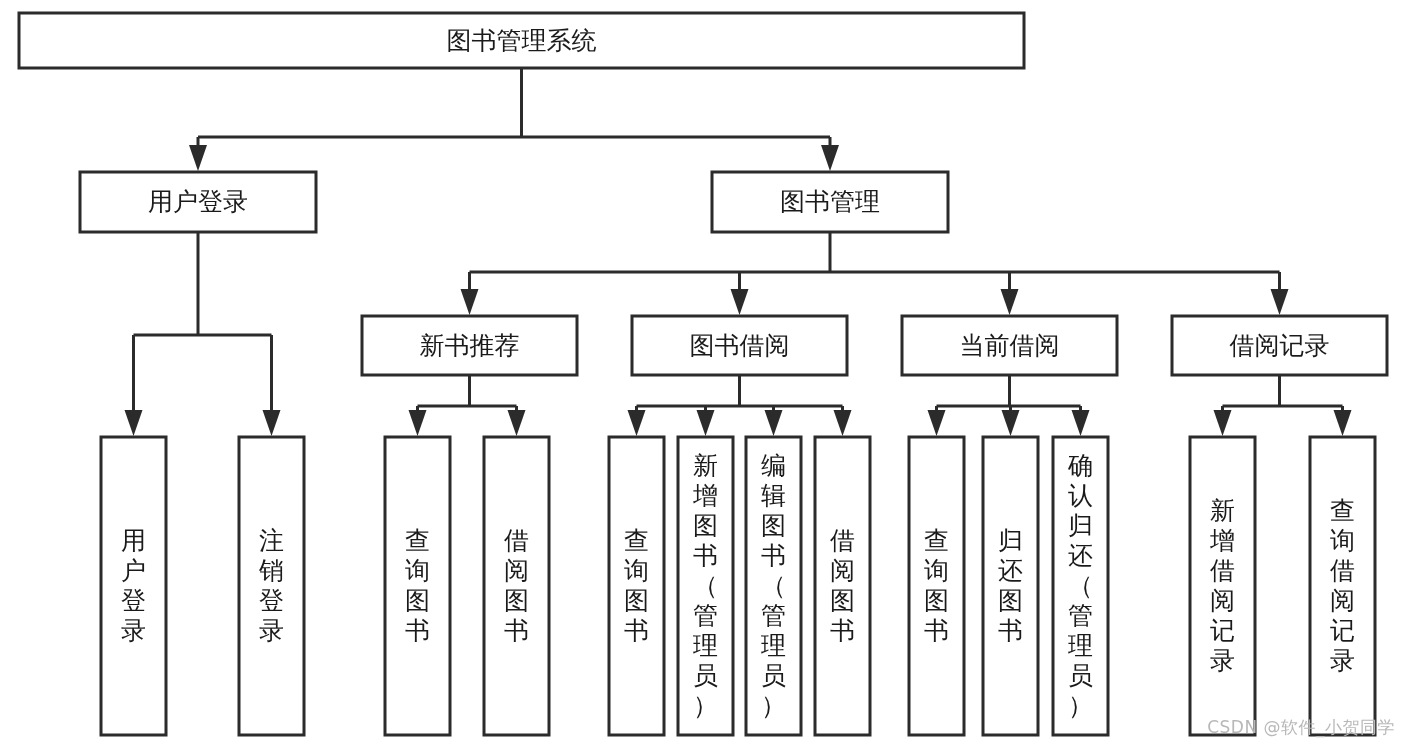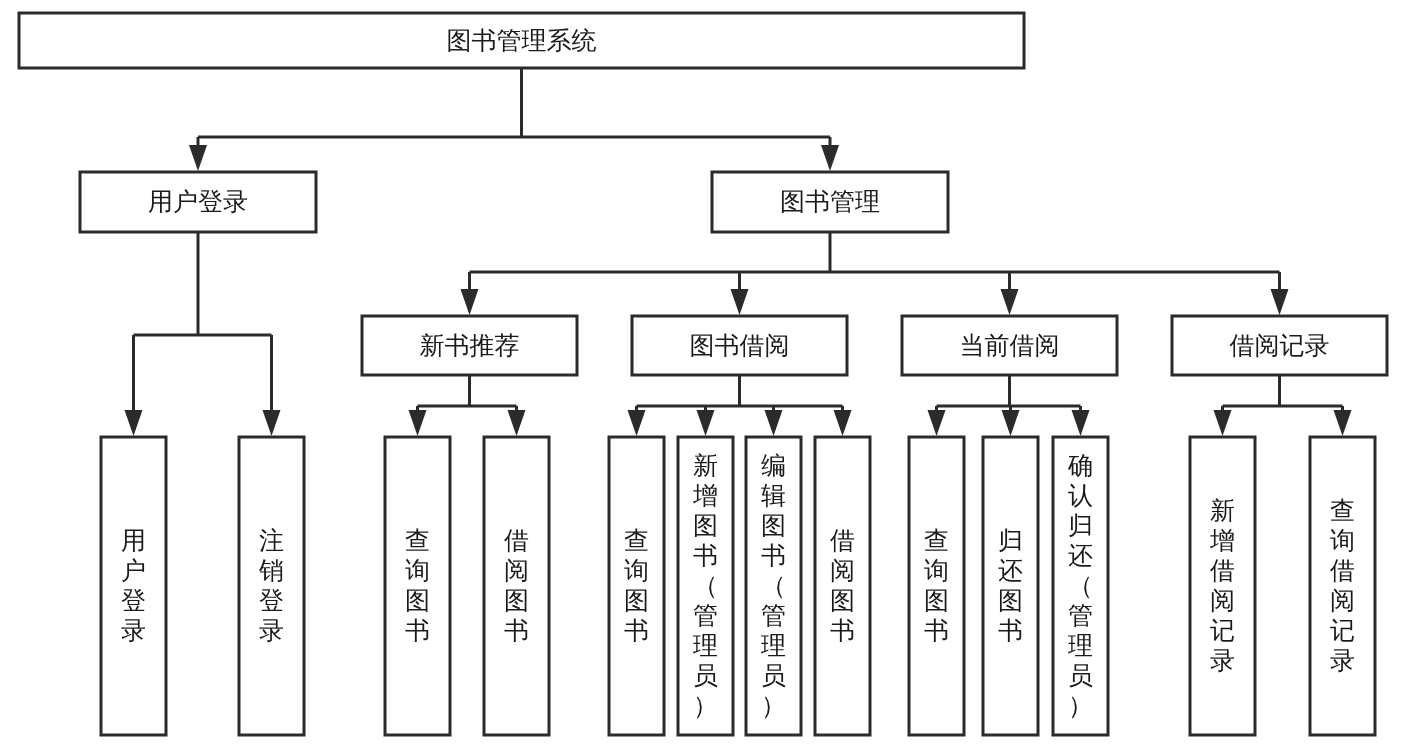--- a/index.html
+++ b/index.html
@@ -196,13 +196,14 @@
         <g>
           <rect x="1190" y="437" width="65" height="298" class="node-box"></rect>
           <text x="1222.5" y="519" class="node-label-v"><tspan x="1222.5" dy="0">新</tspan><tspan x="1222.5" dy="30">增</tspan><tspan x="1222.5" dy="30">借</tspan><tspan x="1222.5" dy="30">阅</tspan><tspan x="1222.5" dy="30">记</tspan><tspan x="1222.5" dy="30">录</tspan></text>
         </g>
         <g>
           <rect x="1310" y="437" width="65" height="298" class="node-box"></rect>
           <text x="1342.5" y="519" class="node-label-v"><tspan x="1342.5" dy="0">查</tspan><tspan x="1342.5" dy="30">询</tspan><tspan x="1342.5" dy="30">借</tspan><tspan x="1342.5" dy="30">阅</tspan><tspan x="1342.5" dy="30">记</tspan><tspan x="1342.5" dy="30">录</tspan></text>
         </g>
       </g>
   </svg>
+  <div class="watermark">CSDN @软件_小贺同学</div>
 </div>
 
 </body></html>

